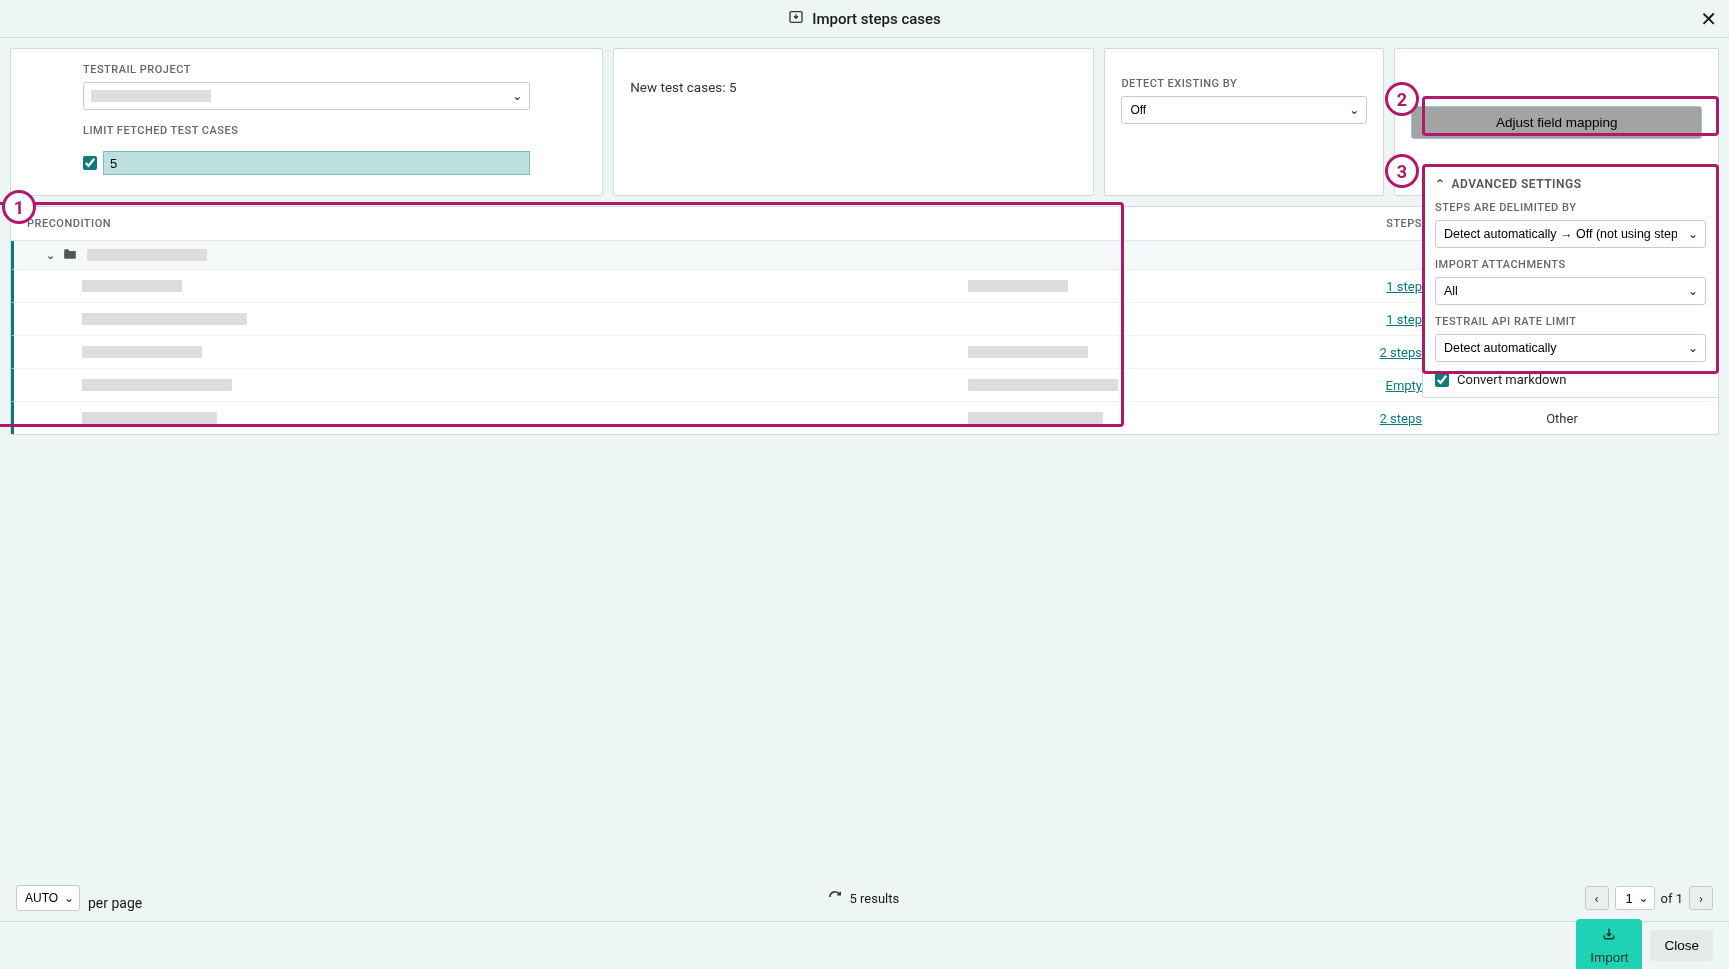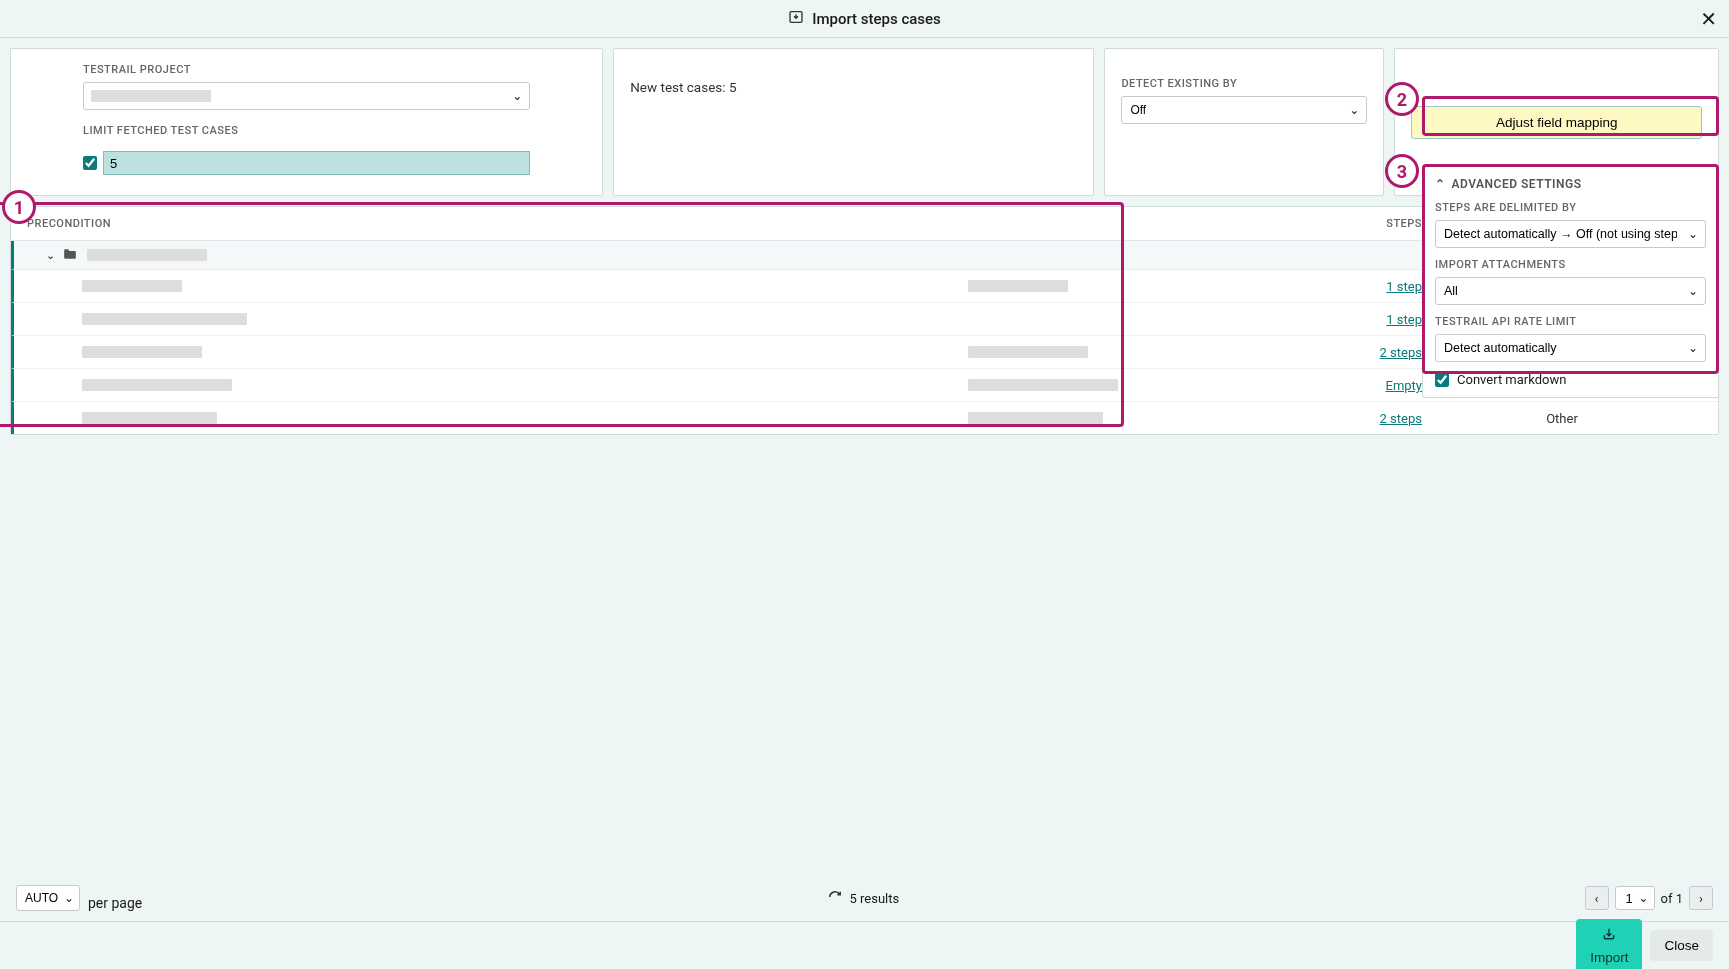--- a/index.html
+++ b/index.html
@@ -21,21 +21,21 @@
 .select { width: 100%; height: 28px; border: 1px solid #c4c9cc; border-radius: 3px; background: #fff; padding: 0 28px 0 8px; font-size: 12px; appearance: none; }
 .select-arrow { position: absolute; right: 8px; top: 50%; transform: translateY(-50%); pointer-events: none; font-size: 12px; }
 .placeholder-bar { background: #ddd; height: 12px; border-radius: 1px; }
 
 .limit-row { display: flex; align-items: center; gap: 6px; margin-top: 14px; }
 .chk { width: 14px; height: 14px; accent-color: #0a7a7a; }
 .limit-input { flex: 1; height: 24px; border: 1px solid #7fbcbc; background: #bde0e0; padding: 0 6px; font-size: 13px; outline: none; }
 
 .info-line { font-size: 13.5px; color: #333; margin-bottom: 12px; }
 
-.adjust-btn { background: #fef9c3; border: 1px solid #9ec8c8; border-radius: 3px; padding: 8px 40px; font-size: 13.5px; cursor: pointer; width: 100%; }
+.adjust-btn { background: #a3a3a3; border: 1px solid #9ec8c8; border-radius: 3px; padding: 8px 40px; font-size: 13.5px; cursor: pointer; width: 100%; }
 
 .badge-circ { position: absolute; width: 34px; height: 34px; border: 3px solid #b0186b; border-radius: 50%; display: flex; align-items: center; justify-content: center; font-weight: 700; color: #b0186b; font-size: 18px; background: #fff; z-index: 10; }
 .hl-box { border: 3px solid #b0186b; border-radius: 4px; position: absolute; pointer-events: none; z-index: 5; }
 
 .content { padding: 0 10px; position: relative; }
 .adv-panel { background: #fff; border: 1px solid #d0dcdc; border-radius: 2px; padding: 10px 12px; position: absolute; right: 10px; top: -40px; width: 297px; z-index: 4; }
 .adv-header { font-size: 12px; letter-spacing: 0.5px; font-weight: 600; color: #555; display: flex; align-items: center; gap: 6px; margin-bottom: 10px; }
 .adv-field { margin-bottom: 10px; }
 .adv-field .select { height: 28px; font-size: 12.5px; }
 .adv-chkline { display: flex; align-items: center; gap: 8px; font-size: 13px; }

